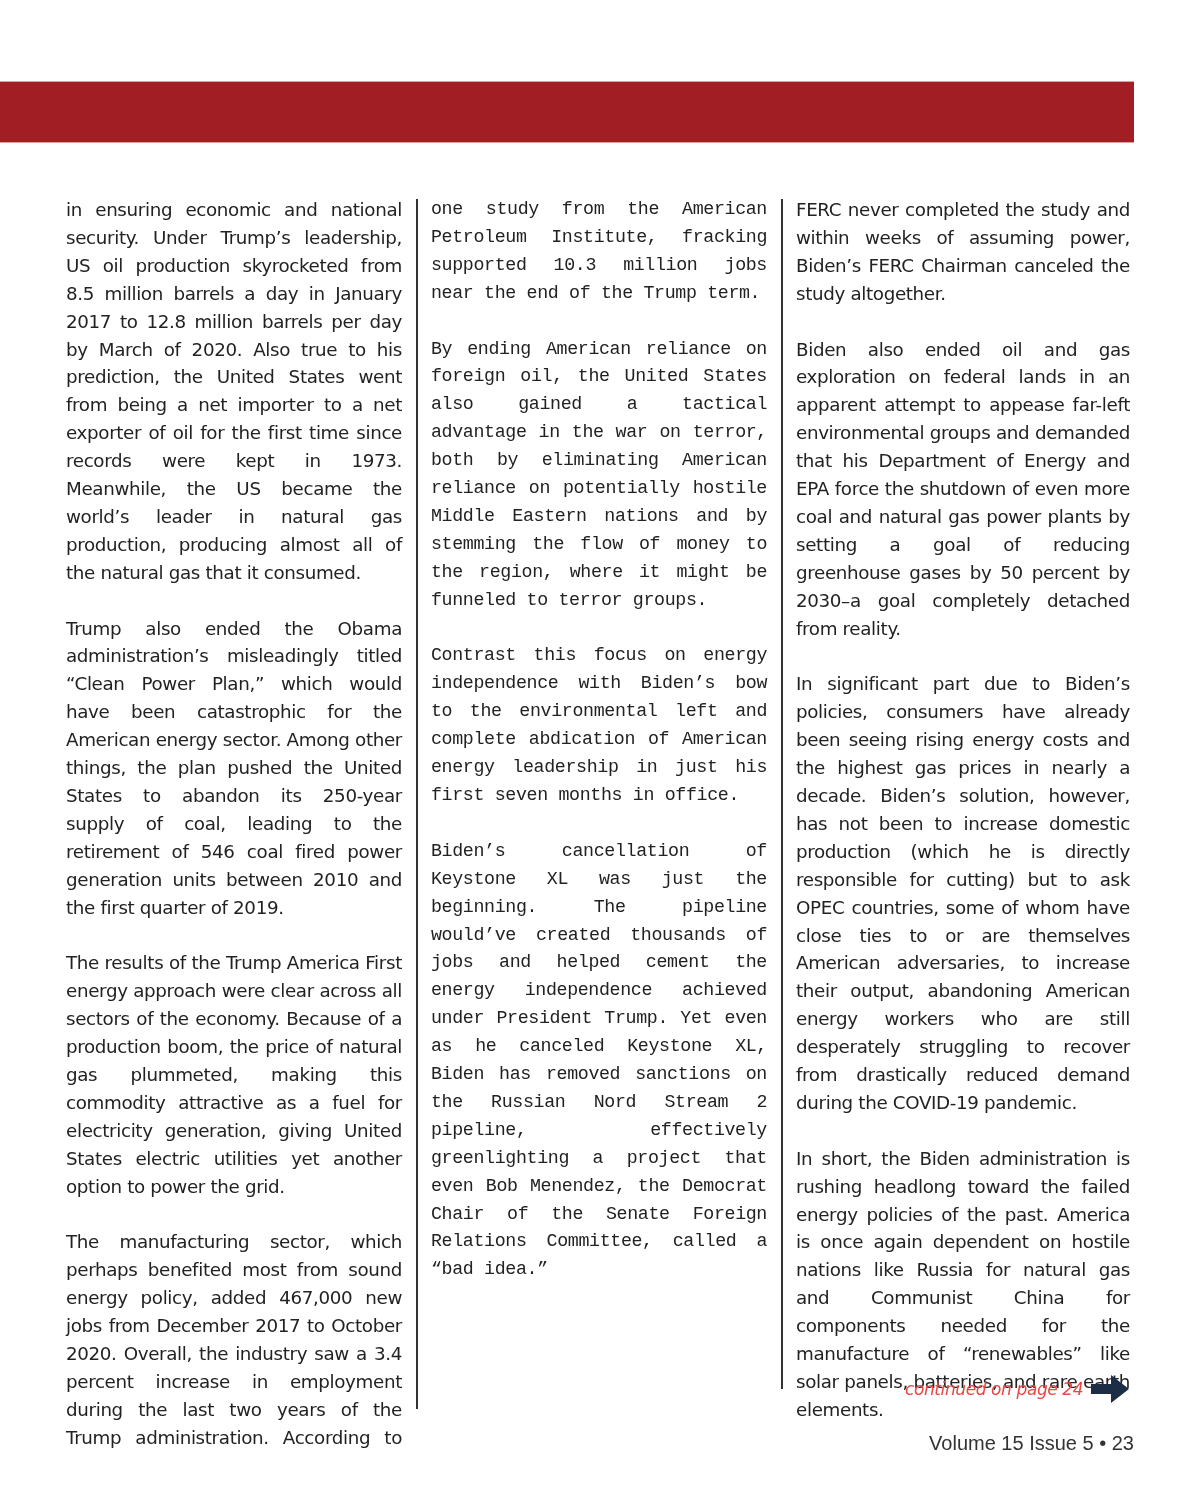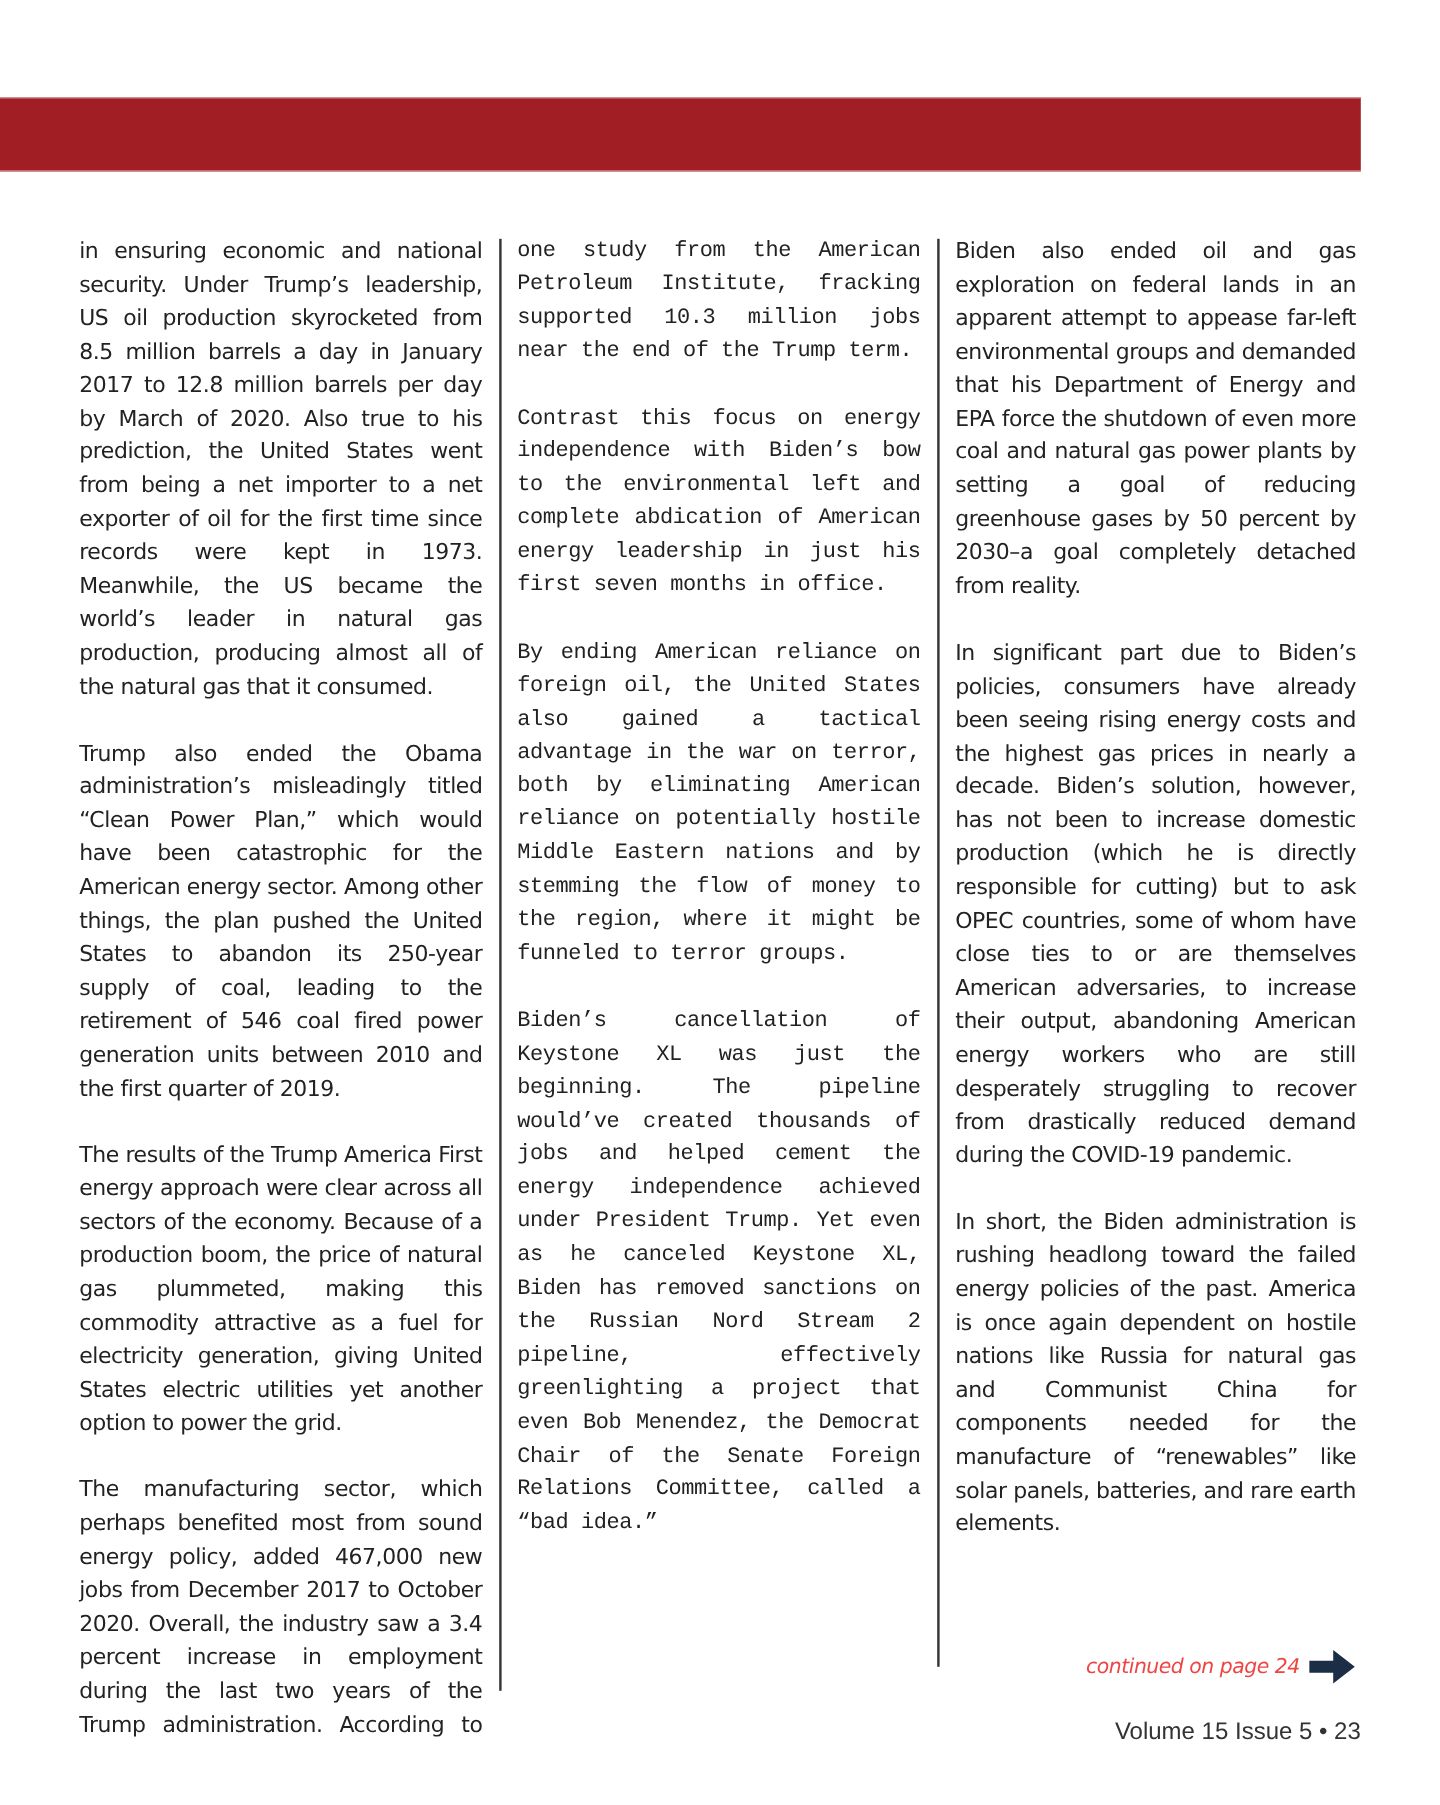--- a/index.html
+++ b/index.html
@@ -29,28 +29,29 @@
   <p>in ensuring economic and national security. Under Trump’s leadership, US oil production skyrocketed from 8.5 million barrels a day in January 2017 to 12.8 million barrels per day by March of 2020. Also true to his prediction, the United States went from being a net importer to a net exporter of oil for the first time since records were kept in 1973. Meanwhile, the US became the world’s leader in natural gas production, producing almost all of the natural gas that it consumed.</p>
   <p>Trump also ended the Obama administration’s misleadingly titled “Clean Power Plan,” which would have been catastrophic for the American energy sector. Among other things, the plan pushed the United States to abandon its 250-year supply of coal, leading to the retirement of 546 coal fired power generation units between 2010 and the first quarter of 2019.</p>
   <p>The results of the Trump America First energy approach were clear across all sectors of the economy. Because of a production boom, the price of natural gas plummeted, making this commodity attractive as a fuel for electricity generation, giving United States electric utilities yet another option to power the grid.</p>
   <p style="text-align-last: justify;">The manufacturing sector, which perhaps benefited most from sound energy policy, added 467,000 new jobs from December 2017 to October 2020. Overall, the industry saw a 3.4 percent increase in employment during the last two years of the Trump administration. According to</p>
 </div>
 
 <div class="divider div1"></div>
 
 <div class="col col2">
   <p>one study from the American Petroleum Institute, fracking supported 10.3 million jobs near the end of the Trump term.</p>
+  <p>By ending American reliance on foreign oil, the United States also gained a tactical advantage in the war on terror, both by eliminating American reliance on potentially hostile Middle Eastern nations and by stemming the flow of money to the region, where it might be funneled to terror groups.</p>
   <p>Contrast this focus on energy independence with Biden’s bow to the environmental left and complete abdication of American energy leadership in just his first seven months in office.</p>
-  <p>By ending American reliance on foreign oil, the United States also gained a tactical advantage in the war on terror, both by eliminating American reliance on potentially hostile Middle Eastern nations and by stemming the flow of money to the region, where it might be funneled to terror groups.</p>
   <p>Biden’s cancellation of Keystone XL was just the beginning. The pipeline would’ve created thousands of jobs and helped cement the energy independence achieved under President Trump. Yet even as he canceled Keystone XL, Biden has removed sanctions on the Russian Nord Stream 2 pipeline, effectively greenlighting a project that even Bob Menendez, the Democrat Chair of the Senate Foreign Relations Committee, called a “bad idea.”</p>
 </div>
 
 <div class="divider div2"></div>
 
 <div class="col col3">
+  <p>FERC never completed the study and within weeks of assuming power, Biden’s FERC Chairman canceled the study altogether.</p>
   <p>Biden also ended oil and gas exploration on federal lands in an apparent attempt to appease far-left environmental groups and demanded that his Department of Energy and EPA force the shutdown of even more coal and natural gas power plants by setting a goal of reducing greenhouse gases by 50 percent by 2030–a goal completely detached from reality.</p>
   <p>In significant part due to Biden’s policies, consumers have already been seeing rising energy costs and the highest gas prices in nearly a decade. Biden’s solution, however, has not been to increase domestic production (which he is directly responsible for cutting) but to ask OPEC countries, some of whom have close ties to or are themselves American adversaries, to increase their output, abandoning American energy workers who are still desperately struggling to recover from drastically reduced demand during the COVID-19 pandemic.</p>
   <p>In short, the Biden administration is rushing headlong toward the failed energy policies of the past. America is once again dependent on hostile nations like Russia for natural gas and Communist China for components needed for the manufacture of “renewables” like solar panels, batteries, and rare earth elements.</p>
 </div>
 
 <div class="continued">
   <span class="continued-text">continued on page 24</span>
   <svg class="arrow" viewBox="0 0 40 34">
     <path d="M0 12 H20 V3 L38 17 L20 31 V22 H0 Z" fill="#1c2e45"></path>
   </svg>

